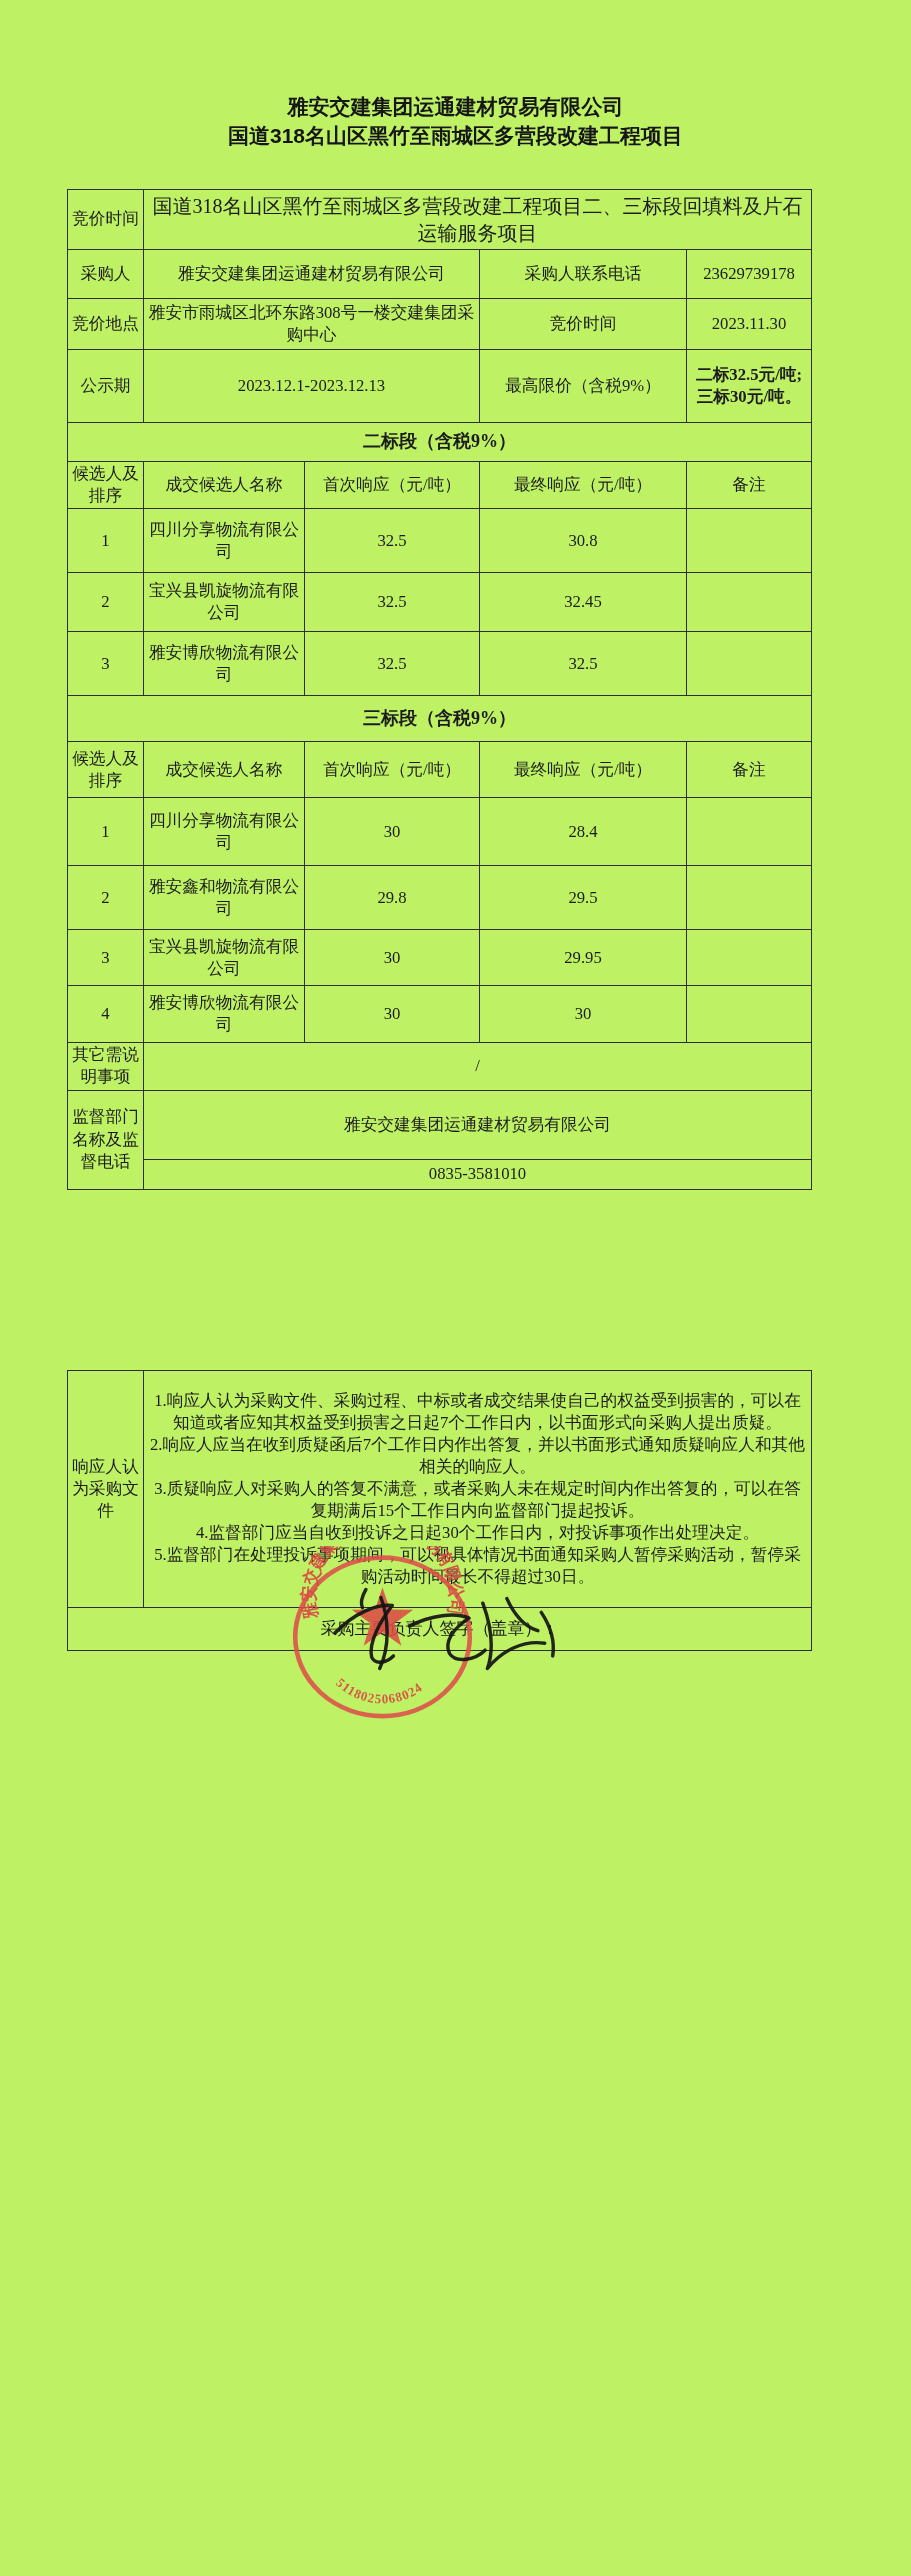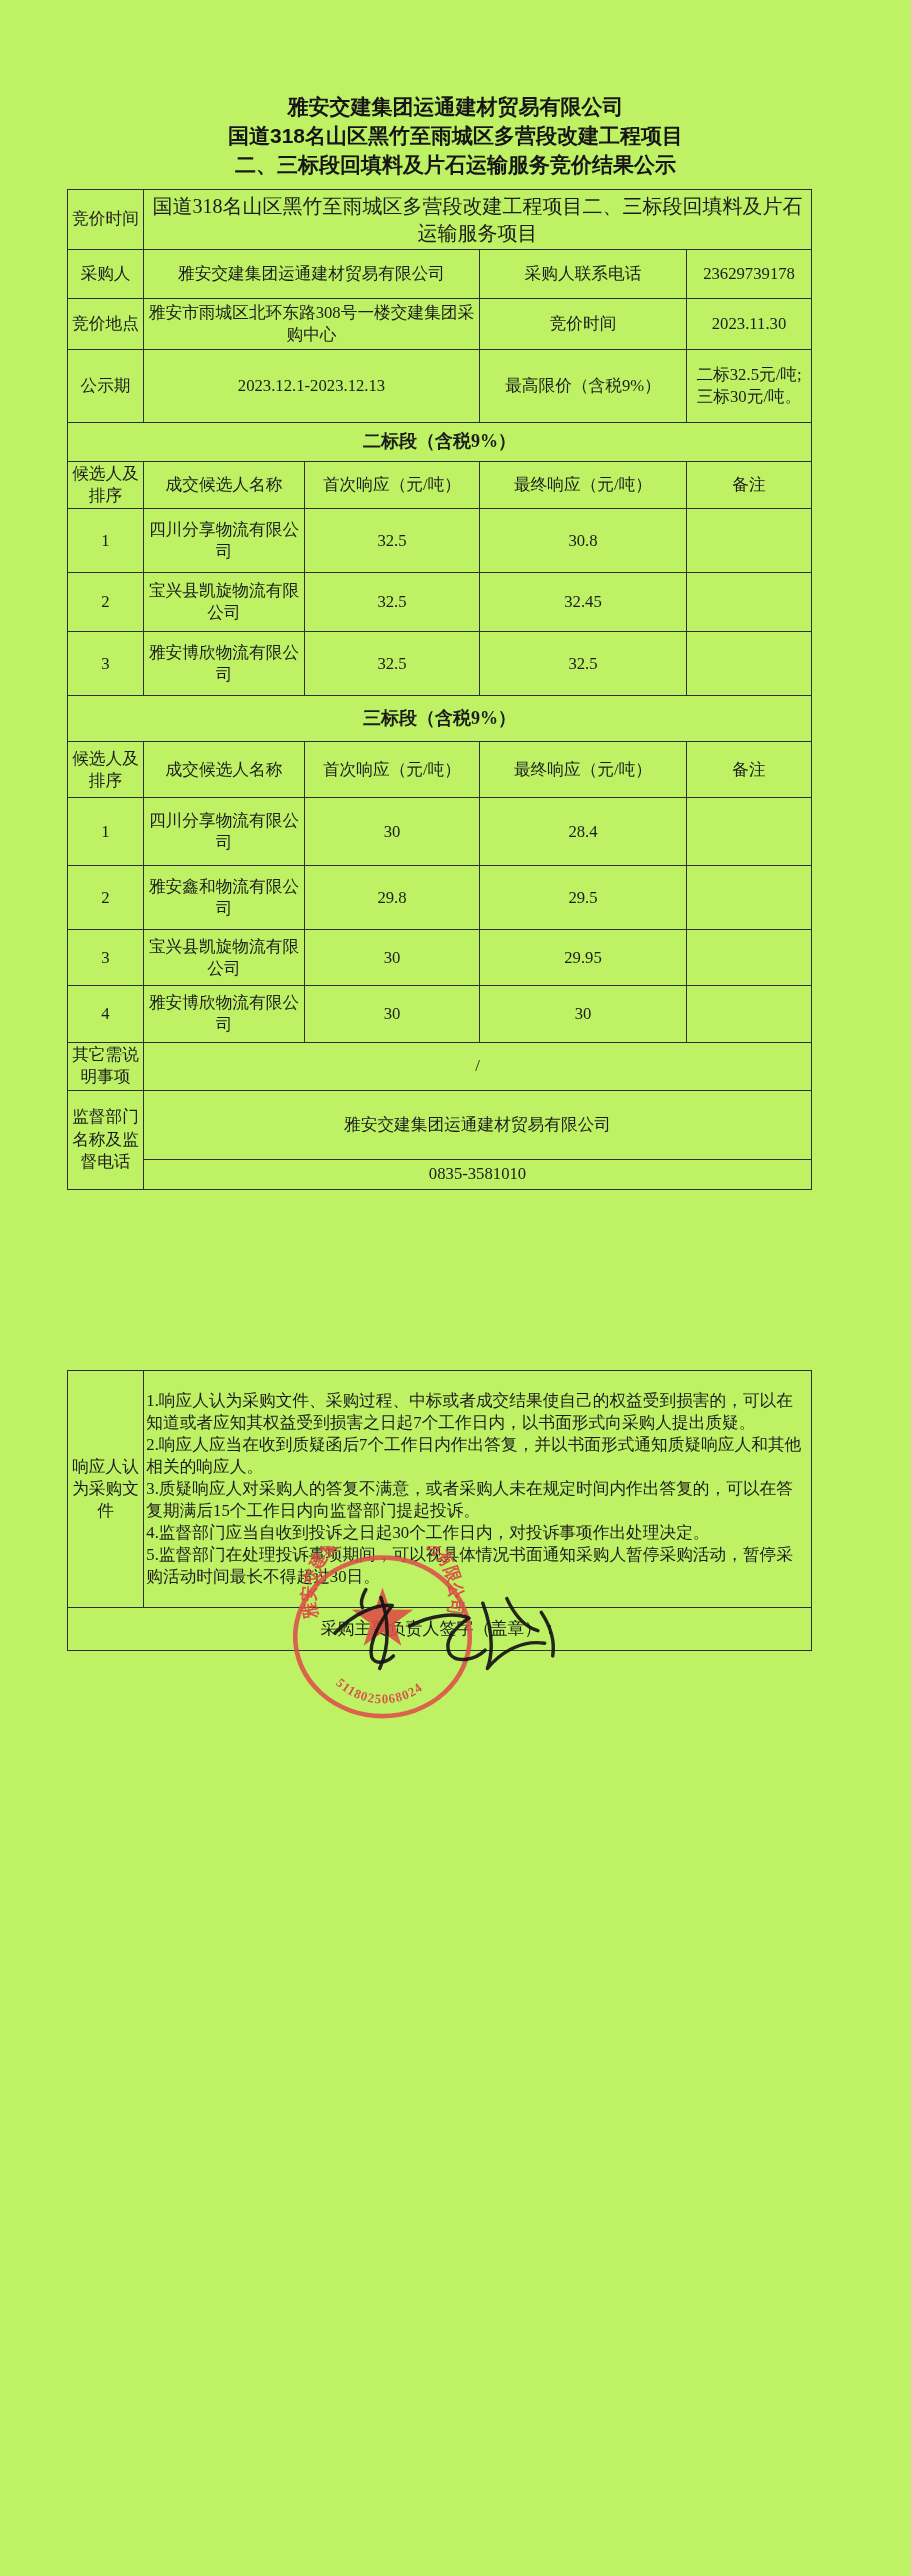--- a/index.html
+++ b/index.html
@@ -8,24 +8,24 @@
   .titles{position:absolute;top:92px;left:0;width:100%;text-align:center;
           font-family:"Liberation Sans","DejaVu Sans",sans-serif;font-weight:bold;
           font-size:21px;line-height:29px;color:#161616;}
   table.tbl{position:absolute;border-collapse:collapse;table-layout:fixed;
             font-size:16.7px;color:#1c1c1c;border:1.7px solid #2a2a2a;}
   table.tbl td{border:1.1px solid #2e2e2e;padding:1.1px 2.3px;text-align:center;
                vertical-align:middle;line-height:1.32;word-break:break-all;}
   .main{left:67px;top:189px;width:744px;}
   .notice-tbl{left:67px;top:1370px;width:744px;}
   td.left{text-align:left;padding-left:5.2px;padding-right:5.2px;}
-  td.pre{white-space:pre-line;}
+  td.pre{white-space:pre-line;font-weight:bold;}
   td.projname{font-size:20px;}
   td.band{font-size:18px;font-weight:bold;}
-  .notice-items{text-align:left;}
+  .notice-items{text-align:center;}
   .notice-items div{margin:0;}
   td.notice-body{padding:5.7px 6.9px;line-height:26.4px;font-size:16.7px;}
   td.sig{ text-align:left;padding-left:5.7px;font-size:17px;}
   .stamp{position:absolute;left:282px;top:1546px;z-index:3;}
   .stamp .ring{fill:none;stroke:#dd4f49;stroke-width:8;opacity:0.88;}
   .stamp .star{fill:#dc4b45;opacity:0.88;}
   .stamp text{fill:#d94a46;opacity:0.92;font-family:"Liberation Serif","DejaVu Serif",serif;}
   .stamp .arc{font-size:31px;font-weight:bold;}
   .stamp .ser{font-size:23px;letter-spacing:2px;font-weight:bold;}
   .signature{position:absolute;left:313px;top:1578px;z-index:4;}
@@ -33,21 +33,20 @@
                   stroke-linejoin:round;opacity:0.92;}
 </style>
 </head>
 <body>
 
 <div class="page">
 
   <div class="titles">
     <div>雅安交建集团运通建材贸易有限公司</div>
     <div>国道318名山区黑竹至雨城区多营段改建工程项目</div>
-    <div>二、三标段回填料及片石运输服务竞价结果公示</div>
   </div>
 
   <table class="tbl main">
     <colgroup>
         <col style="width:76px">
         <col style="width:161px">
         <col style="width:175px">
         <col style="width:207px">
         <col style="width:125px">
       </colgroup>

